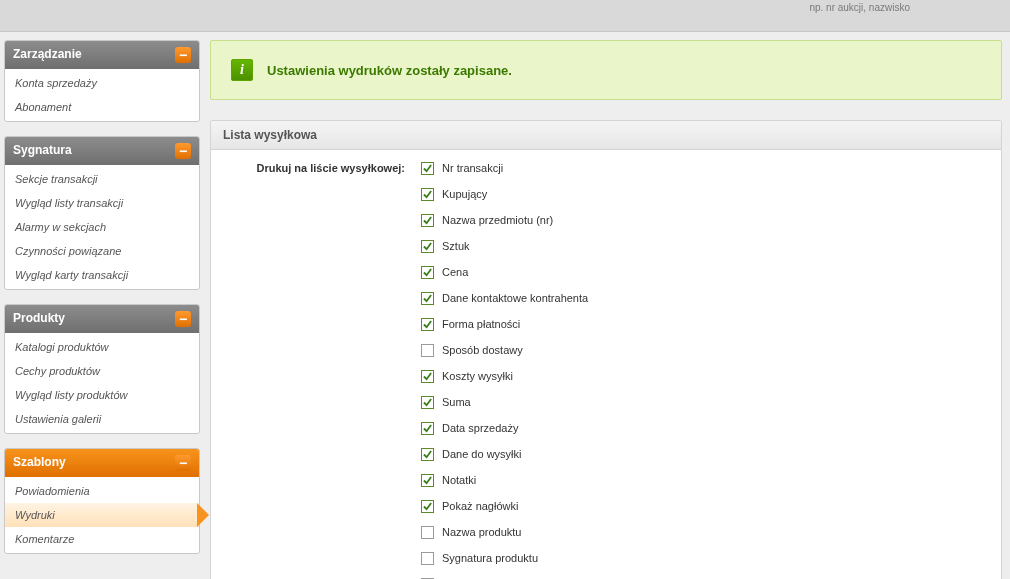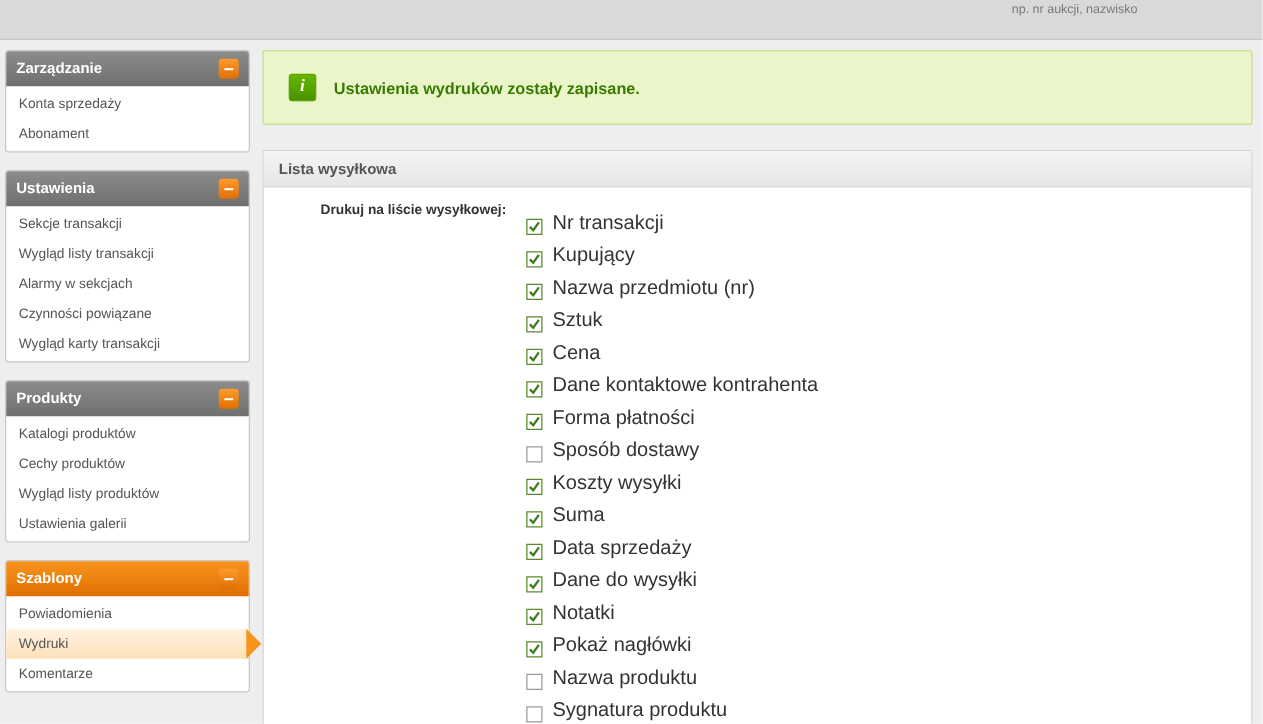--- a/index.html
+++ b/index.html
@@ -54,20 +54,21 @@
     background: linear-gradient(#ff9a2e,#e06f00);
     display: inline-flex; align-items: center; justify-content: center;
     color: #fff; font-weight: bold; font-size: 14px; line-height: 1;
   }
   .group ul { list-style: none; margin: 0; padding: 2px 0; }
   .group li {
     padding: 6px 10px;
     color: #555;
     cursor: pointer;
     position: relative;
+    font-style: italic;
   }
   .group li.active {
     background: linear-gradient(#fff3e3,#ffe1b8);
   }
   .group li.active::after {
     content: "";
     position: absolute;
     right: -10px; top: 0;
     width: 0; height: 0;
     border-top: 12px solid transparent;
@@ -120,24 +121,24 @@
     width: 210px;
     padding-right: 16px;
     text-align: right;
     font-weight: bold;
     font-size: 11px;
     color: #333;
   }
   .check-col { flex: 1; }
   .check-row {
     display: flex;
-    align-items: flex-end;
+    align-items: flex-start;
     gap: 8px;
     height: 26px;
-    font-size: 16px;
+    font-size: 11px;
     color: #333;
   }
   .cb {
     width: 13px; height: 13px;
     border: 1px solid #7c9b5e;
     background: #fff;
     display: inline-flex; align-items: center; justify-content: center;
     cursor: pointer;
     flex-shrink: 0;
   }
@@ -160,21 +161,21 @@
           <span>Zarządzanie</span>
           <span class="toggle-box">−</span>
         </div>
         <ul>
           <li><span>Konta sprzedaży</span></li>
           <li><span>Abonament</span></li>
         </ul>
       </div>
       <div class="group">
         <div class="group-header grad-gray">
-          <span>Ustawienia</span>
+          <span>Sygnatura</span>
           <span class="toggle-box">−</span>
         </div>
         <ul>
           <li><span>Sekcje transakcji</span></li>
           <li><span>Wygląd listy transakcji</span></li>
           <li><span>Alarmy w sekcjach</span></li>
           <li><span>Czynności powiązane</span></li>
           <li><span>Wygląd karty transakcji</span></li>
         </ul>
       </div>

